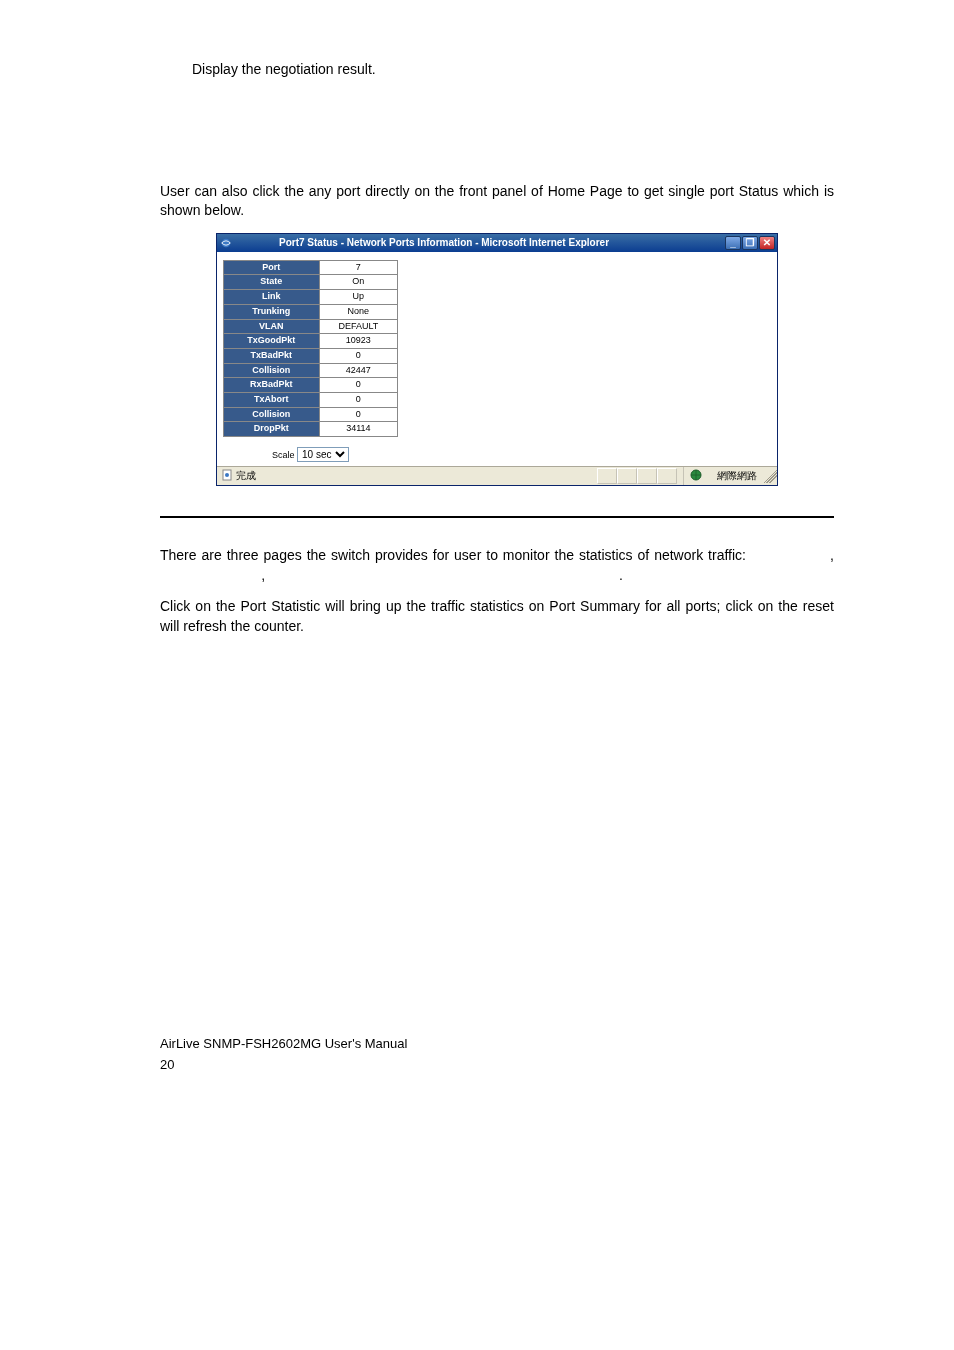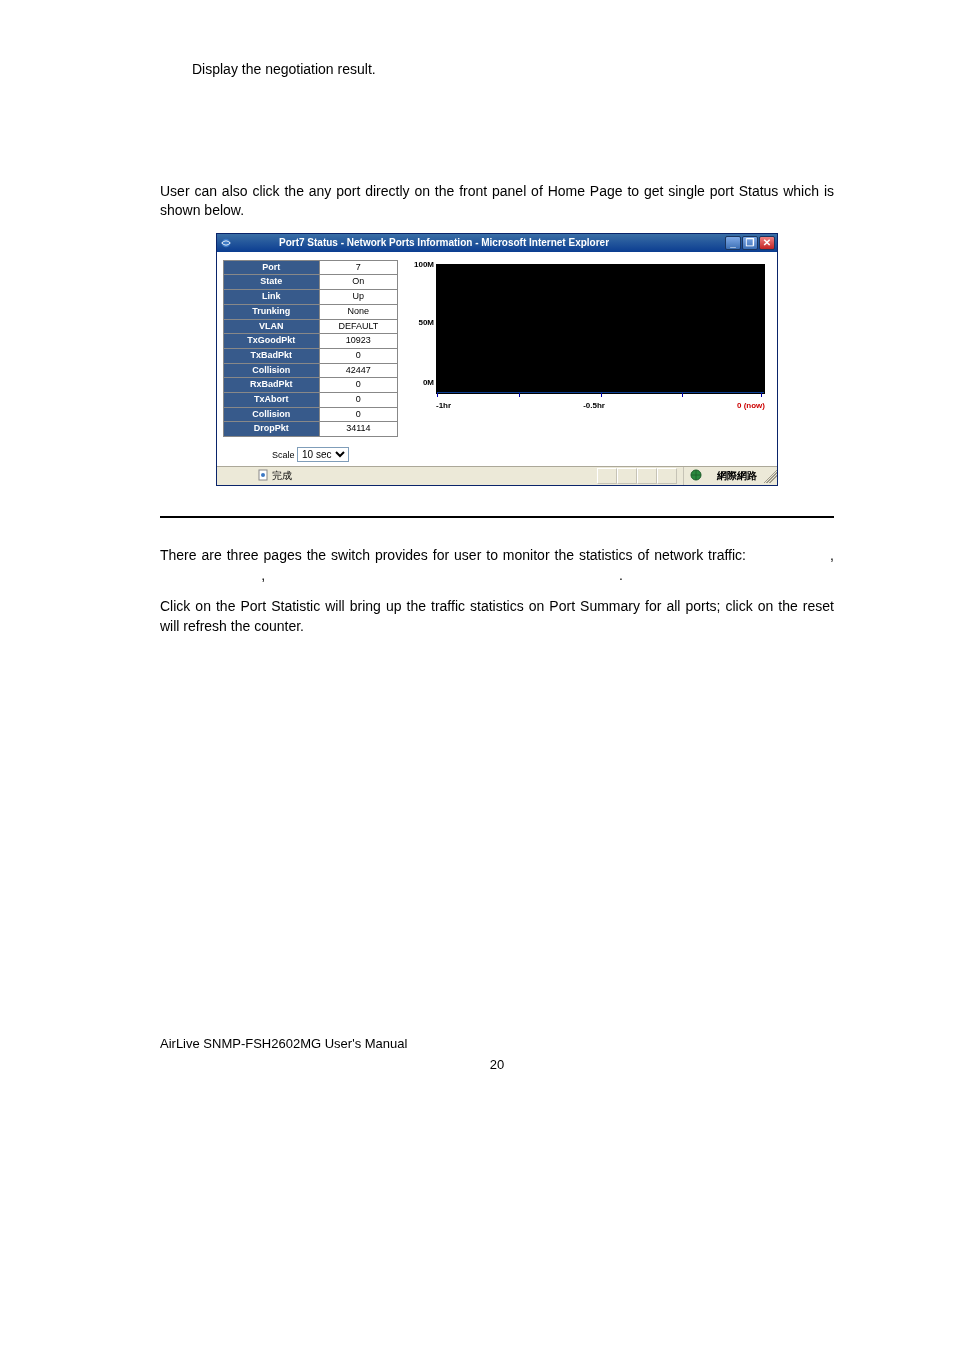--- a/index.html
+++ b/index.html
@@ -143,60 +143,58 @@
     width: 1px; height: 4px;
     background: #00a;
   }
   .statusbar {
     display: flex;
     align-items: center;
     height: 18px;
     background: #ece9d8;
     border-top: 1px solid #aca899;
     font-size: 10px;
-    padding-left: 36px;
   }
   .statusbar .sb-left {
     flex: 1;
     padding: 0 4px;
     display: flex; align-items: center; gap: 3px;
   }
   .sb-seg {
     width: 18px; height: 14px;
     border: 1px solid #c6c3b6;
     border-top-color: #fff; border-left-color: #fff;
     background: #ece9d8;
   }
   .sb-segs { display: flex; gap: 0; margin-right: 6px; }
   .sb-net {
     display: flex; align-items: center; gap: 15px;
     padding: 0 6px;
     border-left: 1px solid #c6c3b6;
     height: 100%;
-    font-weight: bold;
   }
   .sb-grip {
     width: 14px; height: 14px;
     background:
      linear-gradient(135deg, transparent 50%, #9e9a8b 50%, #9e9a8b 55%, transparent 55%),
      linear-gradient(135deg, transparent 60%, #9e9a8b 60%, #9e9a8b 65%, transparent 65%),
      linear-gradient(135deg, transparent 70%, #9e9a8b 70%, #9e9a8b 75%, transparent 75%);
   }
   hr.sep {
     border: none;
     border-top: 2px solid #000;
     margin: 28px 0 28px 0;
   }
   .footer-row {
     margin-top: 400px;
     font-size: 13px;
     color: #000;
   }
   .pagenum {
-    text-align: center;
+    text-align: left;
     font-size: 13px;
     margin-top: 6px;
   }
 </style>
 </head>
 <body>
 
 <div class="page">
 
   <p class="para indent">Display the negotiation result.</p>
@@ -276,41 +274,20 @@
             </tbody>
         </table>
         <div class="scale-row">
           <span>Scale</span>
           <select>
             <option>10 sec</option>
           </select>
         </div>
       </div>
 
-      <div class="chart-col">
-        <div class="chart-area">
-          <span class="ylabel" style="top:0">100M</span>
-          <span class="ylabel" style="top:58px">50M</span>
-          <span class="ylabel" style="top:118px">0M</span>
-          <div class="chart-plot">
-            <span class="tick" style="left:0%"></span>
-            <span class="tick" style="left:25%"></span>
-            <span class="tick" style="left:50%"></span>
-            <span class="tick" style="left:75%"></span>
-            <span class="tick" style="left:99%"></span>
-
-            <div class="bar" style="left:0; right:0; height:1px; width:auto;"></div>
-          </div>
-          <div class="xlabels">
-            <span>-1hr</span>
-            <span>-0.5hr</span>
-            <span class="now">0 (now)</span>
-          </div>
-        </div>
-      </div>
     </div>
 
     <div class="statusbar">
       <div class="sb-left">
         <span>
           <svg width="12" height="12" viewBox="0 0 12 12">
               <rect x="2" y="1" width="8" height="10" fill="#fff" stroke="#888"></rect>
               <circle cx="6" cy="6" r="2" fill="#3b78c4"></circle>
             </svg>
         </span>

